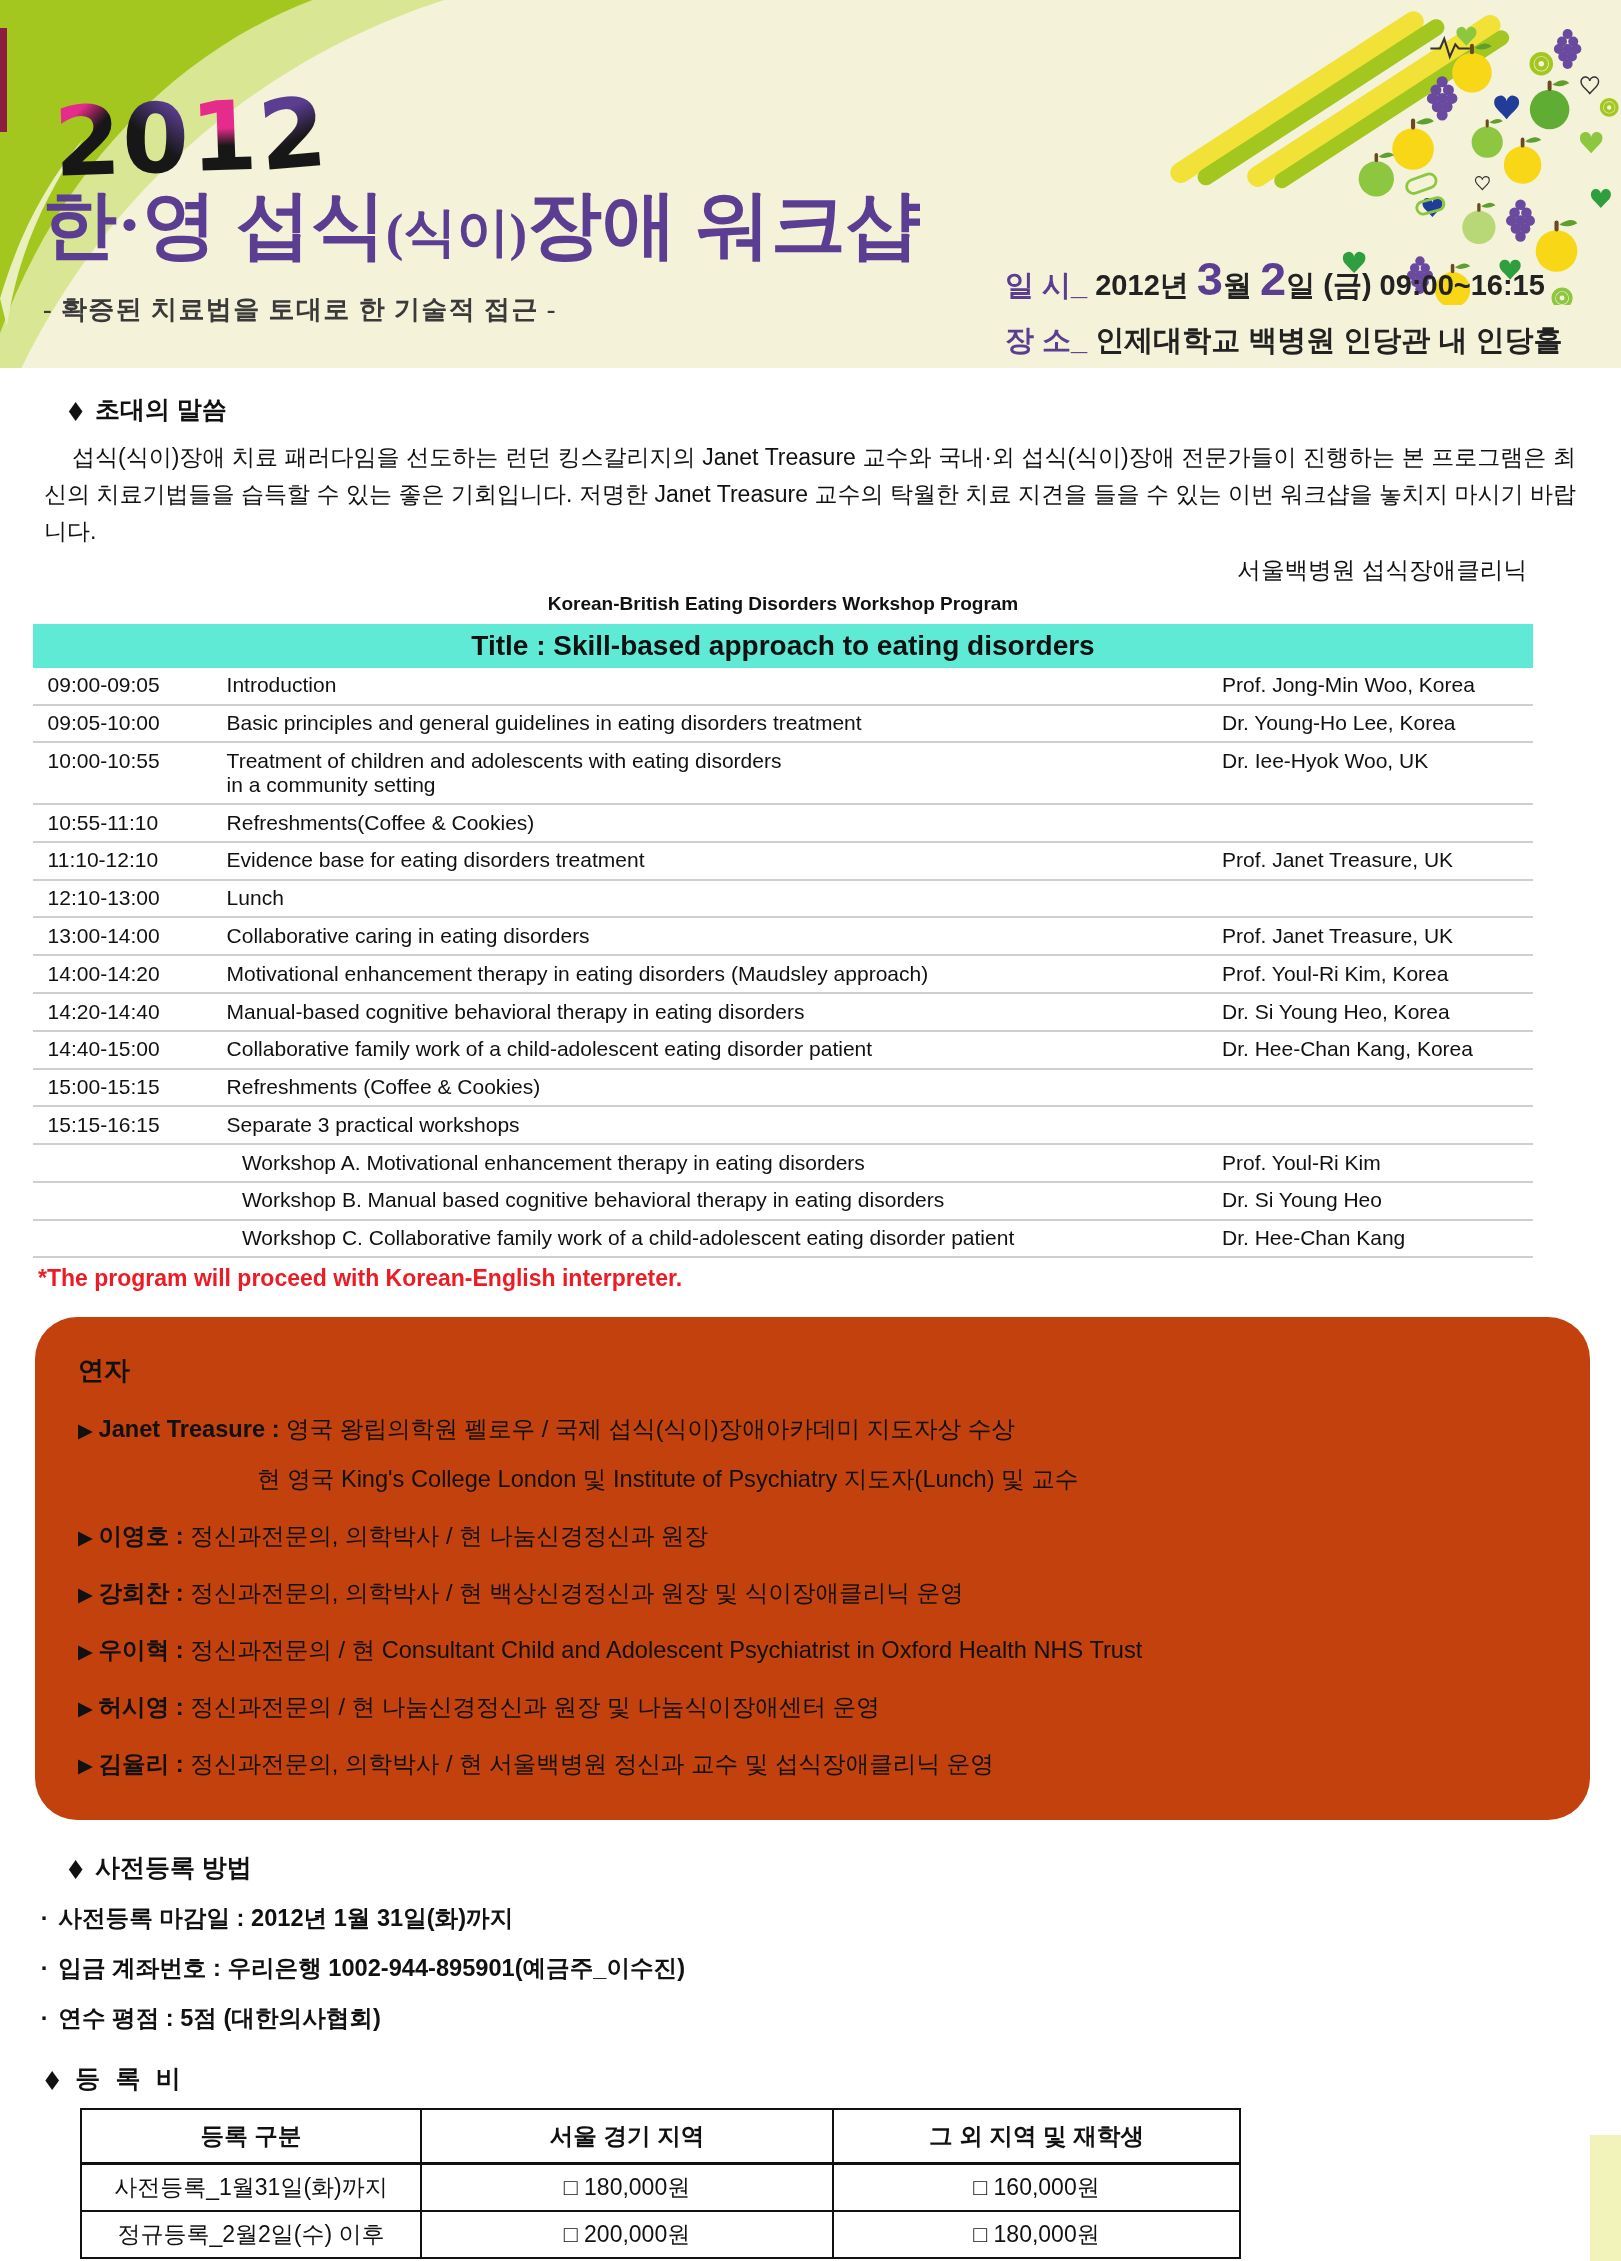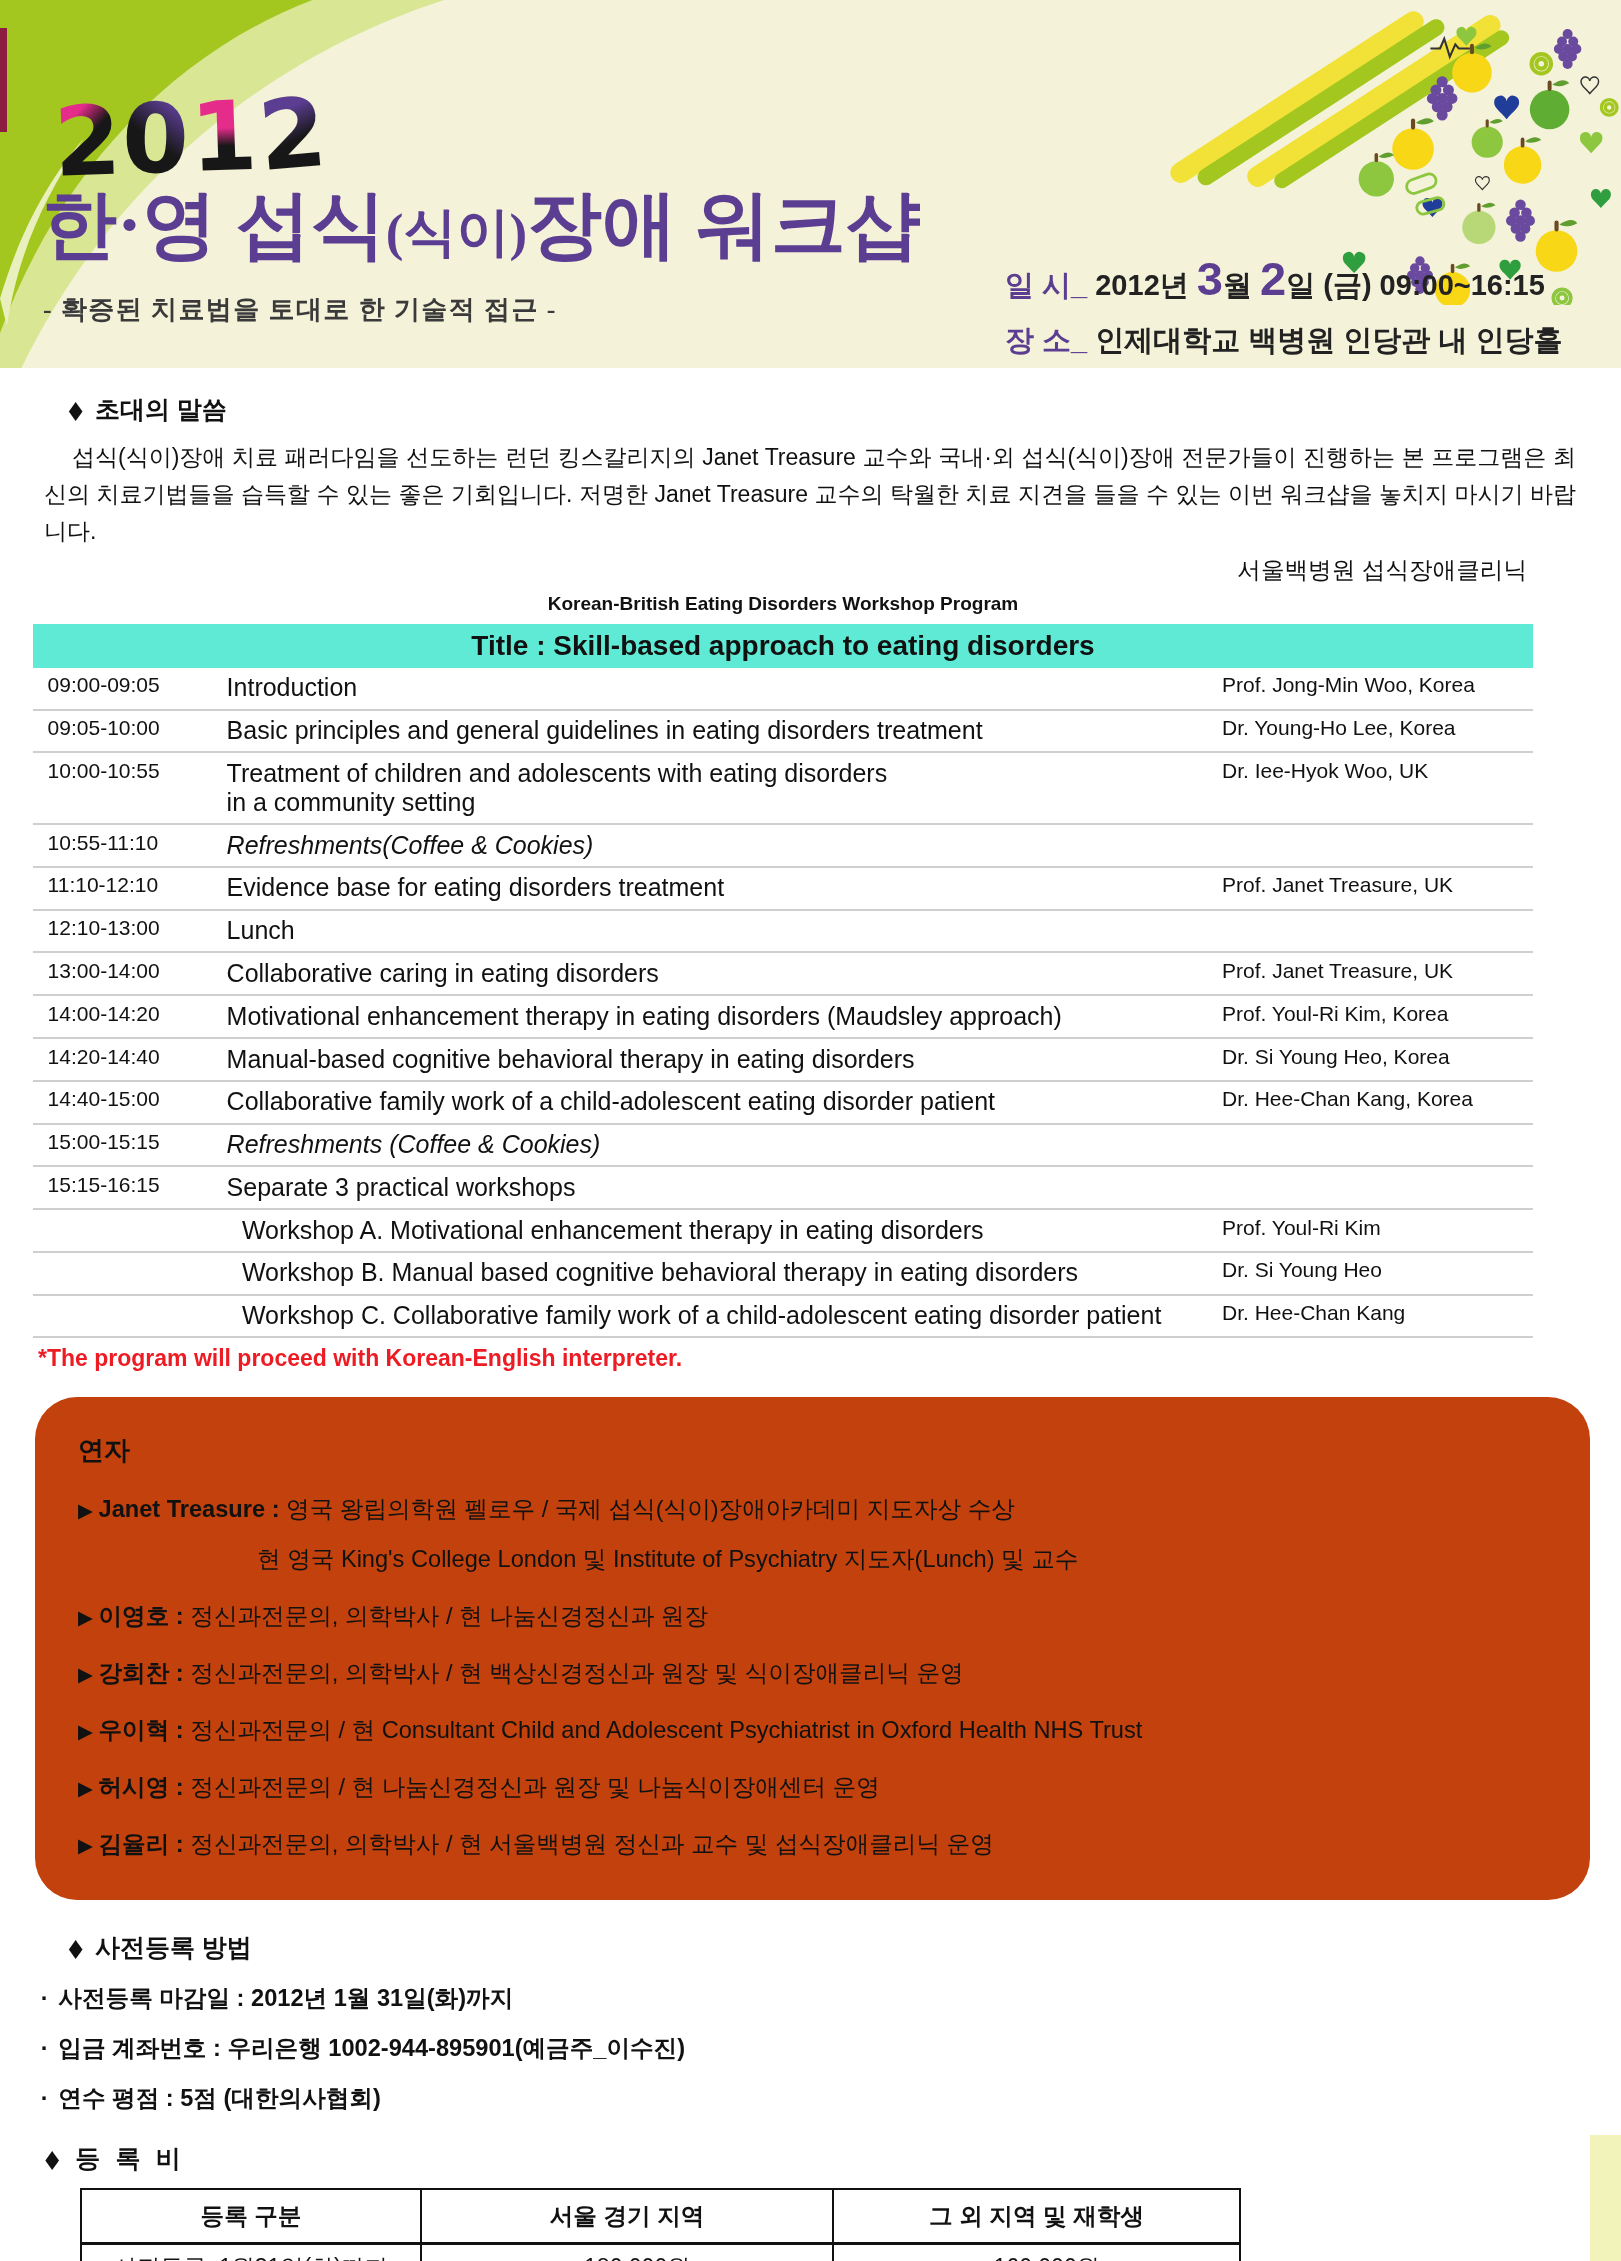--- a/index.html
+++ b/index.html
@@ -36,23 +36,23 @@
   .invite p{margin:12.5px 0 0 0;font-size:23px;line-height:1.62;text-align:justify;text-indent:28px;}
   .signoff{text-align:right;font-size:23.6px;margin:4.2px 49px 0 0;}
 
   
   .prog{margin:7px 89px 0 33px;}
   .ptitle{text-align:center;font-size:19px;font-weight:bold;margin-bottom:8.3px;}
   .graybar{background:#5eead4;height:44px;display:flex;align-items:center;justify-content:center;
            font-size:28px;font-weight:bold;}
   .prow{display:flex;align-items:flex-start;border-bottom:2.8px double #cfcfcf;padding:5.6px 0 6.2px 0;min-height:23px;}
   .ptime{width:179px;padding-left:14.6px;font-size:21px;flex:none;}
-  .ptopic{flex:1;font-size:25px;}
+  .ptopic{flex:1;font-size:21px;}
   .pspeaker{width:311px;flex:none;font-size:21px;}
-  .italic .ptopic{font-style:italic;}
+  .italic .ptopic{}
   .indent .ptopic{padding-left:15.3px;}
   .prognote{color:#ed1c24;font-weight:bold;font-size:23px;margin:7px 0 0 5px;}
 
   
   .speakers{margin:25px 32px 0 35px;background:#c2410c;border-radius:42px;padding:36px 42px 40px 43px;}
   .speakers .sec-head{font-size:26px;}
   .spk{margin-top:25px;font-size:23.6px;}
   .spk .mark{font-size:19.4px;margin-right:5.6px;}
   .spk b{font-size:23.6px;}
   .spk .d2{margin:18px 0 0 179px;}

